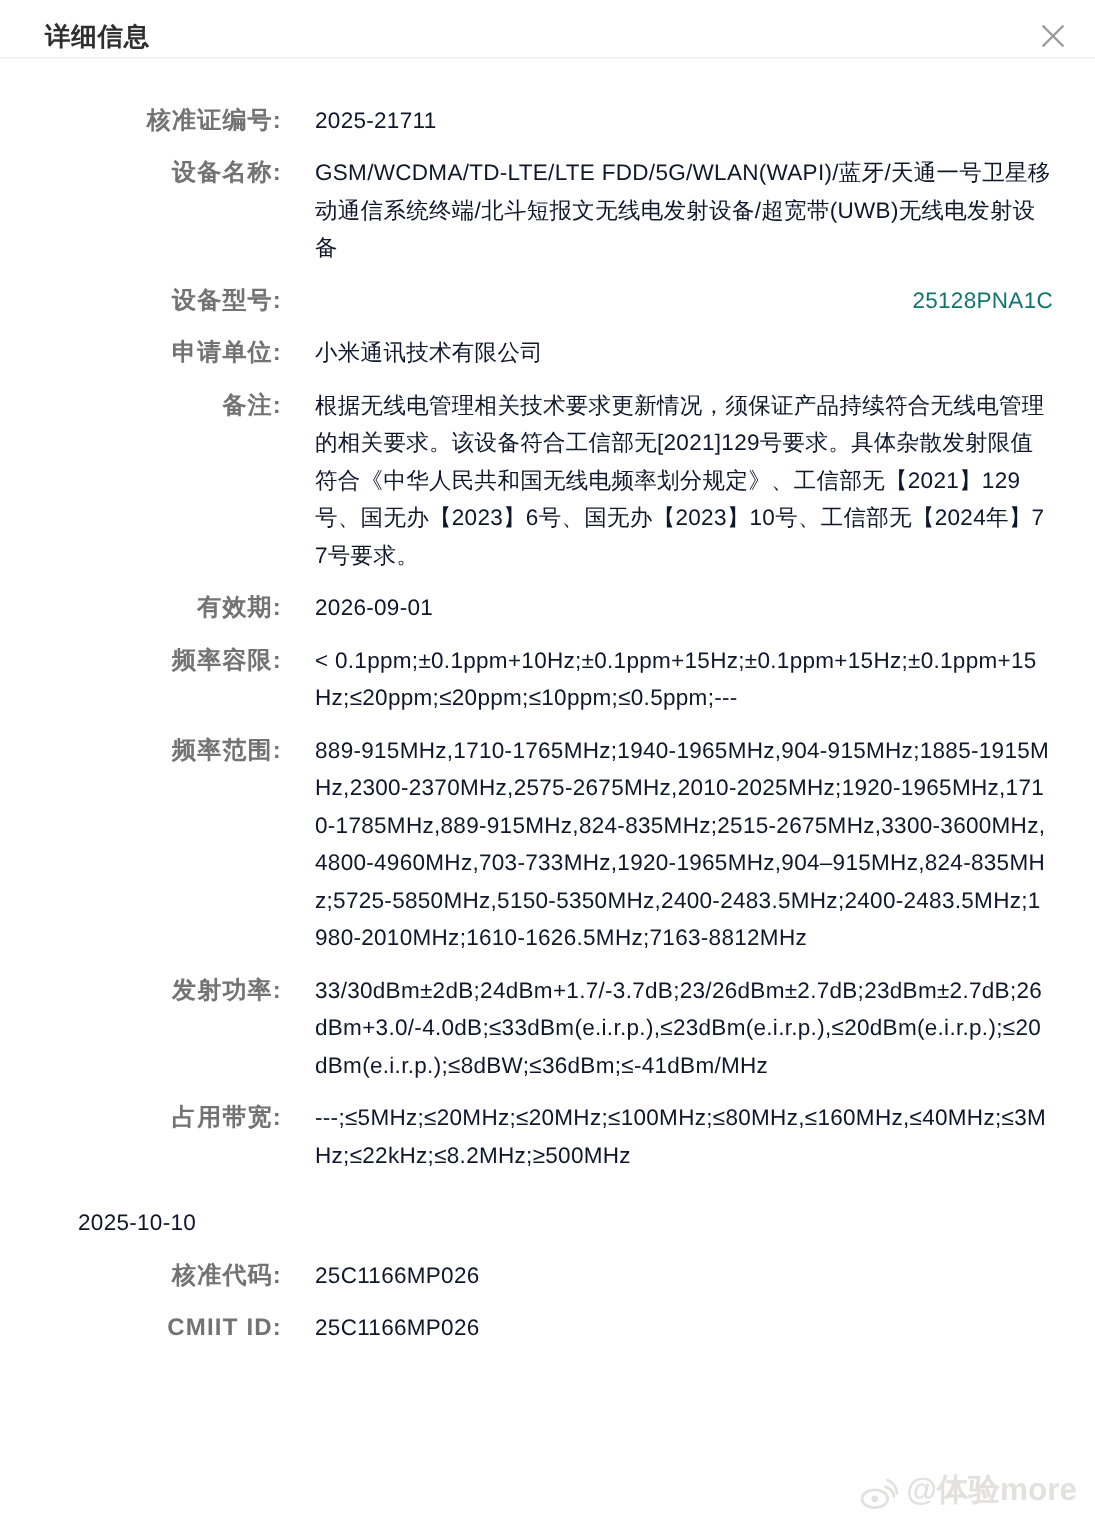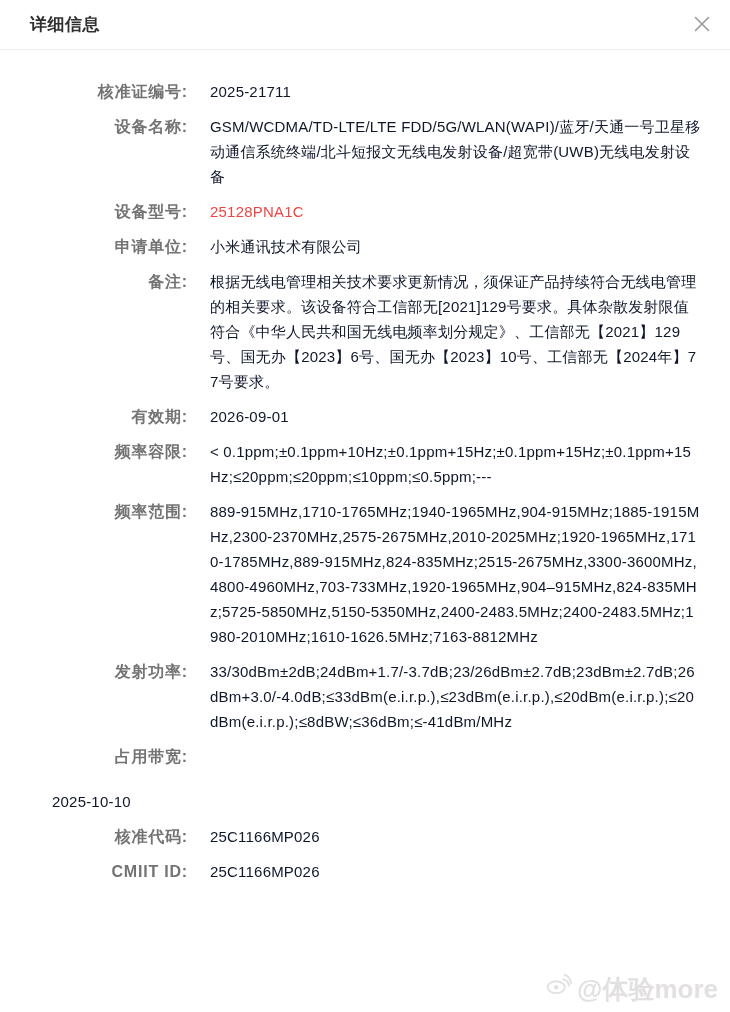--- a/index.html
+++ b/index.html
@@ -11,21 +11,21 @@
   .dialog {
     position: relative;
     width: 730px;
     height: 1012px;
     background: #ffffff;
     overflow: hidden;
     box-sizing: border-box;
   }
   .dialog-header {
     position: relative;
-    height: 50px;
+    height: 39px;
     box-sizing: border-box;
     padding: 13px 30px 0 30px;
     border-bottom: 1px solid #ededed;
   }
   .dialog-title {
     margin: 0;
     font-size: 17px;
     font-weight: 700;
     color: #2f2f2f;
     letter-spacing: 0.5px;
@@ -71,23 +71,23 @@
     line-height: 25px;
     word-break: break-all;
     overflow-wrap: anywhere;
     letter-spacing: 0.2px;
   }
   .watermark {
     position: absolute;
     right: 12px;
     bottom: 5px;
     display: flex;
-    align-items: flex-start;
+    align-items: flex-end;
     gap: 5px;
-    font-size: 26px;
+    font-size: 21px;
     font-weight: 700;
     color: #e3e0e0;
     user-select: none;
   }
 </style>
 </head>
 <body>
 
 <div class="dialog">
 
@@ -108,21 +108,21 @@
     <div class="field-value">2025-21711</div>
   </div>
 
   <div class="field-row">
     <div class="field-label">设备名称:</div>
     <div class="field-value">GSM/WCDMA/TD-LTE/LTE FDD/5G/WLAN(WAPI)/蓝牙/天通一号卫星移动通信系统终端/北斗短报文无线电发射设备/超宽带(UWB)无线电发射设备</div>
   </div>
 
   <div class="field-row">
     <div class="field-label">设备型号:</div>
-    <div class="field-value" style="color: #ef4444;">25128PNA1C</div>
+    <div class="field-value" style="color: #0f766e; text-align: right;">25128PNA1C</div>
   </div>
 
   <div class="field-row">
     <div class="field-label">申请单位:</div>
     <div class="field-value">小米通讯技术有限公司</div>
   </div>
 
   <div class="field-row">
     <div class="field-label">备注:</div>
     <div class="field-value">根据无线电管理相关技术要求更新情况，须保证产品持续符合无线电管理的相关要求。该设备符合工信部无[2021]129号要求。具体杂散发射限值符合《中华人民共和国无线电频率划分规定》、工信部无【2021】129号、国无办【2023】6号、国无办【2023】10号、工信部无【2024年】77号要求。</div>
@@ -143,20 +143,21 @@
     <div class="field-value">889-915MHz,1710-1765MHz;1940-1965MHz,904-915MHz;1885-1915MHz,2300-2370MHz,2575-2675MHz,2010-2025MHz;1920-1965MHz,1710-1785MHz,889-915MHz,824-835MHz;2515-2675MHz,3300-3600MHz,4800-4960MHz,703-733MHz,1920-1965MHz,904–915MHz,824-835MHz;5725-5850MHz,5150-5350MHz,2400-2483.5MHz;2400-2483.5MHz;1980-2010MHz;1610-1626.5MHz;7163-8812MHz</div>
   </div>
 
   <div class="field-row">
     <div class="field-label">发射功率:</div>
     <div class="field-value">33/30dBm±2dB;24dBm+1.7/-3.7dB;23/26dBm±2.7dB;23dBm±2.7dB;26dBm+3.0/-4.0dB;≤33dBm(e.i.r.p.),≤23dBm(e.i.r.p.),≤20dBm(e.i.r.p.);≤20dBm(e.i.r.p.);≤8dBW;≤36dBm;≤-41dBm/MHz</div>
   </div>
 
   <div class="field-row">
     <div class="field-label">占用带宽:</div>
+    <div class="field-value">---;≤5MHz;≤20MHz;≤20MHz;≤100MHz;≤80MHz,≤160MHz,≤40MHz;≤3MHz;≤22kHz;≤8.2MHz;≥500MHz</div>
   </div>
 
   <div class="field-row">
   </div>
 
   <div class="field-row">
     <div class="field-value">2025-10-10</div>
   </div>
 
   <div class="field-row">

